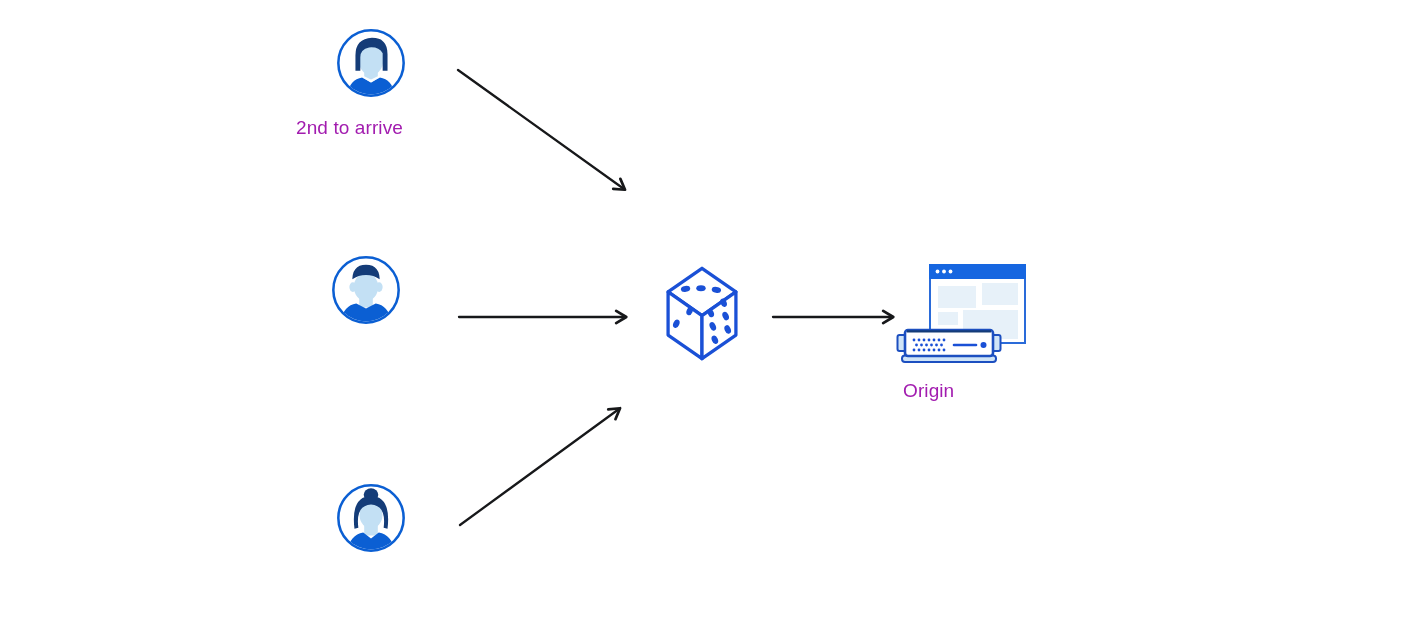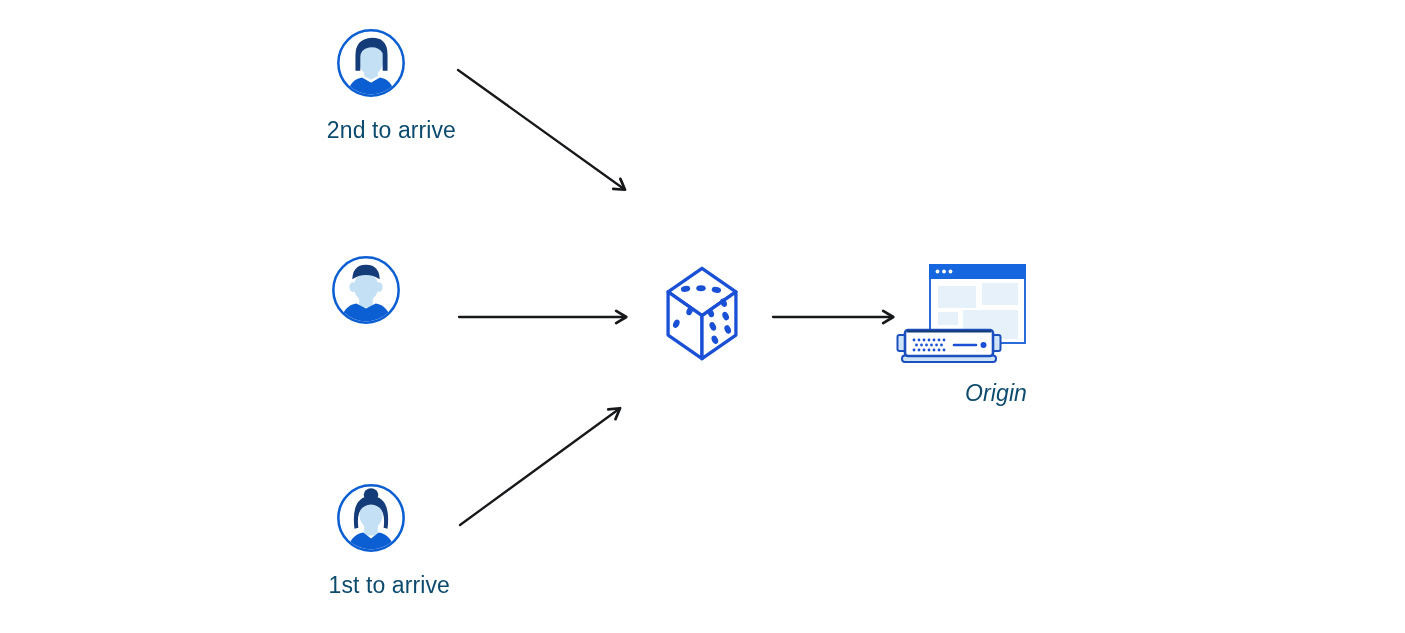--- a/index.html
+++ b/index.html
@@ -7,24 +7,24 @@
     position: relative;
     width: 1405px;
     height: 633px;
     background: #ffffff;
     font-family: "Liberation Sans", sans-serif;
     overflow: hidden;
   }
   .abs { position: absolute; }
   .node-label {
     position: absolute;
-    font-size: 23px;
+    font-size: 19px;
     line-height: 1.35;
-    color: #0c4a6e;
-    text-align: right;
+    color: #a21caf;
+    text-align: left;
     letter-spacing: 0.1px;
   }
   svg { display: block; }
 </style>
 </head>
 <body>
 
 <div class="canvas">
 
   <svg class="abs" style="left:0;top:0;" width="1405" height="633" viewBox="0 0 1405 633">
@@ -84,21 +84,20 @@
       </defs>
     <circle cx="36" cy="36" r="33.6" fill="#ffffff" stroke="#0b5fd3" stroke-width="2.6"></circle>
     <g clip-path="url(#clipC)">
       <rect x="29" y="40" width="14" height="14" fill="#c3e0f4"></rect>
       <path d="M12,72 Q13,54 28,51 L36,57 L44,51 Q59,54 60,72 Z" fill="#0b5fd3"></path>
       <ellipse cx="36" cy="12" rx="7.5" ry="6.5" fill="#143c78"></ellipse>
       <ellipse cx="36" cy="33" rx="11.8" ry="13.8" fill="#c3e0f4"></ellipse>
       <path d="M19,47 Q15,14 36,13 Q57,14 53,47 L49,46 Q52,23 36,22 Q20,23 23,46 Z" fill="#143c78"></path>
     </g>
   </svg>
-  <div class="node-label" style="left:290px;top:570px;width:160px;">1st to arrive</div>
 
   <svg class="abs" style="left:665px;top:264px;" width="74" height="99" viewBox="0 0 72 96">
     <g fill="#ffffff" stroke="#1a50d6" stroke-width="3.2" stroke-linejoin="round">
       <path d="M36,4 L69,27 L36,50 L3,27 Z"></path>
       <path d="M3,27 L36,50 L36,92 L3,69 Z"></path>
       <path d="M36,50 L69,27 L69,69 L36,92 Z"></path>
     </g>
     <g fill="#1a50d6">
 
       <ellipse cx="20" cy="24" rx="4.6" ry="2.9" transform="rotate(-10 20 24)"></ellipse>
@@ -158,15 +157,15 @@
         <circle cx="31" cy="91" r="1.4"></circle>
           <circle cx="36" cy="91" r="1.4"></circle>
         <circle cx="41" cy="91" r="1.4"></circle>
           <circle cx="46" cy="91" r="1.4"></circle>
         <circle cx="51" cy="91" r="1.4"></circle>
       </g>
       <path d="M61,86 L83,86" stroke="#1a50d6" stroke-width="2.6" stroke-linecap="round"></path>
       <circle cx="90.5" cy="86" r="3" fill="#1a50d6"></circle>
     </g>
   </svg>
-  <div class="node-label" style="left:903px;top:378px;width:124px;font-style:italic;">Origin</div>
+  <div class="node-label" style="left:903px;top:378px;width:124px;">Origin</div>
 
 </div>
 
 </body></html>

